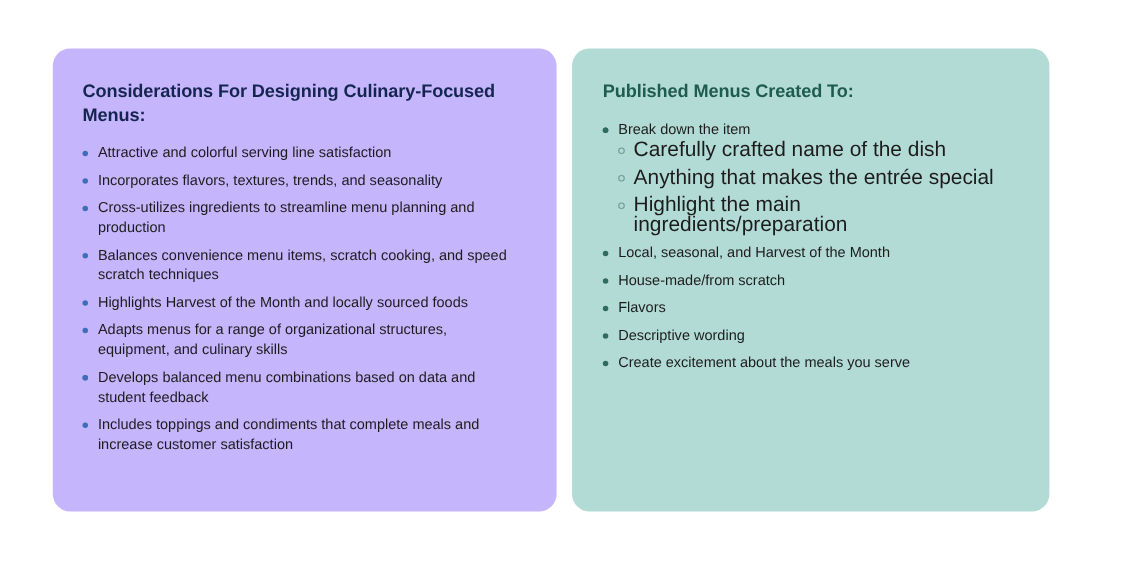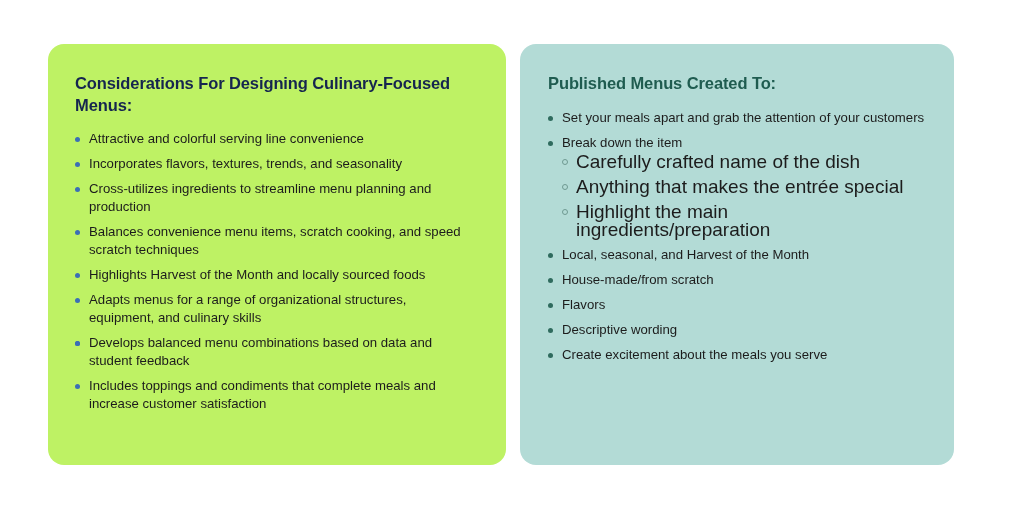--- a/index.html
+++ b/index.html
@@ -5,21 +5,21 @@
     * { box-sizing: border-box; margin: 0; padding: 0; }
     html, body { width: 1024px; height: 512px; background: #ffffff; overflow: hidden; }
     body { font-family: "Liberation Sans", "DejaVu Sans", sans-serif; color: #1a1a1a; position: relative; }
 
     .card {
       position: absolute;
       top: 44px;
       height: 421px;
       border-radius: 16px;
     }
-    .card-left  { left: 48px;  width: 458px; background: #bef264; padding: 28px 28px 0 27px; }
+    .card-left  { left: 48px;  width: 458px; background: #c4b5fd; padding: 28px 28px 0 27px; }
     .card-right { left: 520px; width: 434px; background: #b3dbd6; padding: 28px 28px 0 28px; }
 
     .card-title {
       font-size: 16.5px;
       font-weight: bold;
       line-height: 22px;
       letter-spacing: -0.1px;
       margin-bottom: 14px;
     }
     .card-left .card-title  { color: #15254f; width: 380px; }
@@ -62,36 +62,36 @@
       border-radius: 50%;
       border: 1px solid #6f9a92;
     }
   </style>
 </head>
 <body>
 
 <div class="card card-left">
   <h2 class="card-title">Considerations For Designing Culinary-Focused Menus:</h2>
   <ul class="bullets">
-    <li><span class="dot"></span><span>Attractive and colorful serving line convenience</span></li>
+    <li><span class="dot"></span><span>Attractive and colorful serving line satisfaction</span></li>
     <li><span class="dot"></span><span>Incorporates flavors, textures, trends, and seasonality</span></li>
     <li><span class="dot"></span><span>Cross-utilizes ingredients to streamline menu planning and production</span></li>
     <li><span class="dot"></span><span>Balances convenience menu items, scratch cooking, and speed scratch techniques</span></li>
     <li><span class="dot"></span><span>Highlights Harvest of the Month and locally sourced foods</span></li>
     <li><span class="dot"></span><span>Adapts menus for a range of organizational structures, equipment, and culinary skills</span></li>
     <li><span class="dot"></span></li>
     <li><span class="dot"></span><span>Develops balanced menu combinations based on data and student feedback</span></li>
     <li><span class="dot"></span><span>Includes toppings and condiments that complete meals and increase customer satisfaction</span></li>
   </ul>
 </div>
 
 <div class="card card-right">
   <h2 class="card-title">Published Menus Created To:</h2>
   <ul class="bullets">
-    <li><span class="dot"></span><span>Set your meals apart and grab the attention of your customers</span></li>
+    <li><span class="dot"></span></li>
     <li><span class="dot"></span><span>Break down the item</span>
       <ul class="sub">
         <li><span class="ring"></span><span>Carefully crafted name of the dish</span></li>
         <li><span class="ring"></span><span>Anything that makes the entrée special</span></li>
         <li><span class="ring"></span><span>Highlight the main ingredients/preparation</span></li>
       </ul>
     </li>
     <li><span class="dot"></span><span>Local, seasonal, and Harvest of the Month</span></li>
     <li><span class="dot"></span><span>House-made/from scratch</span></li>
     <li><span class="dot"></span><span>Flavors</span></li>

